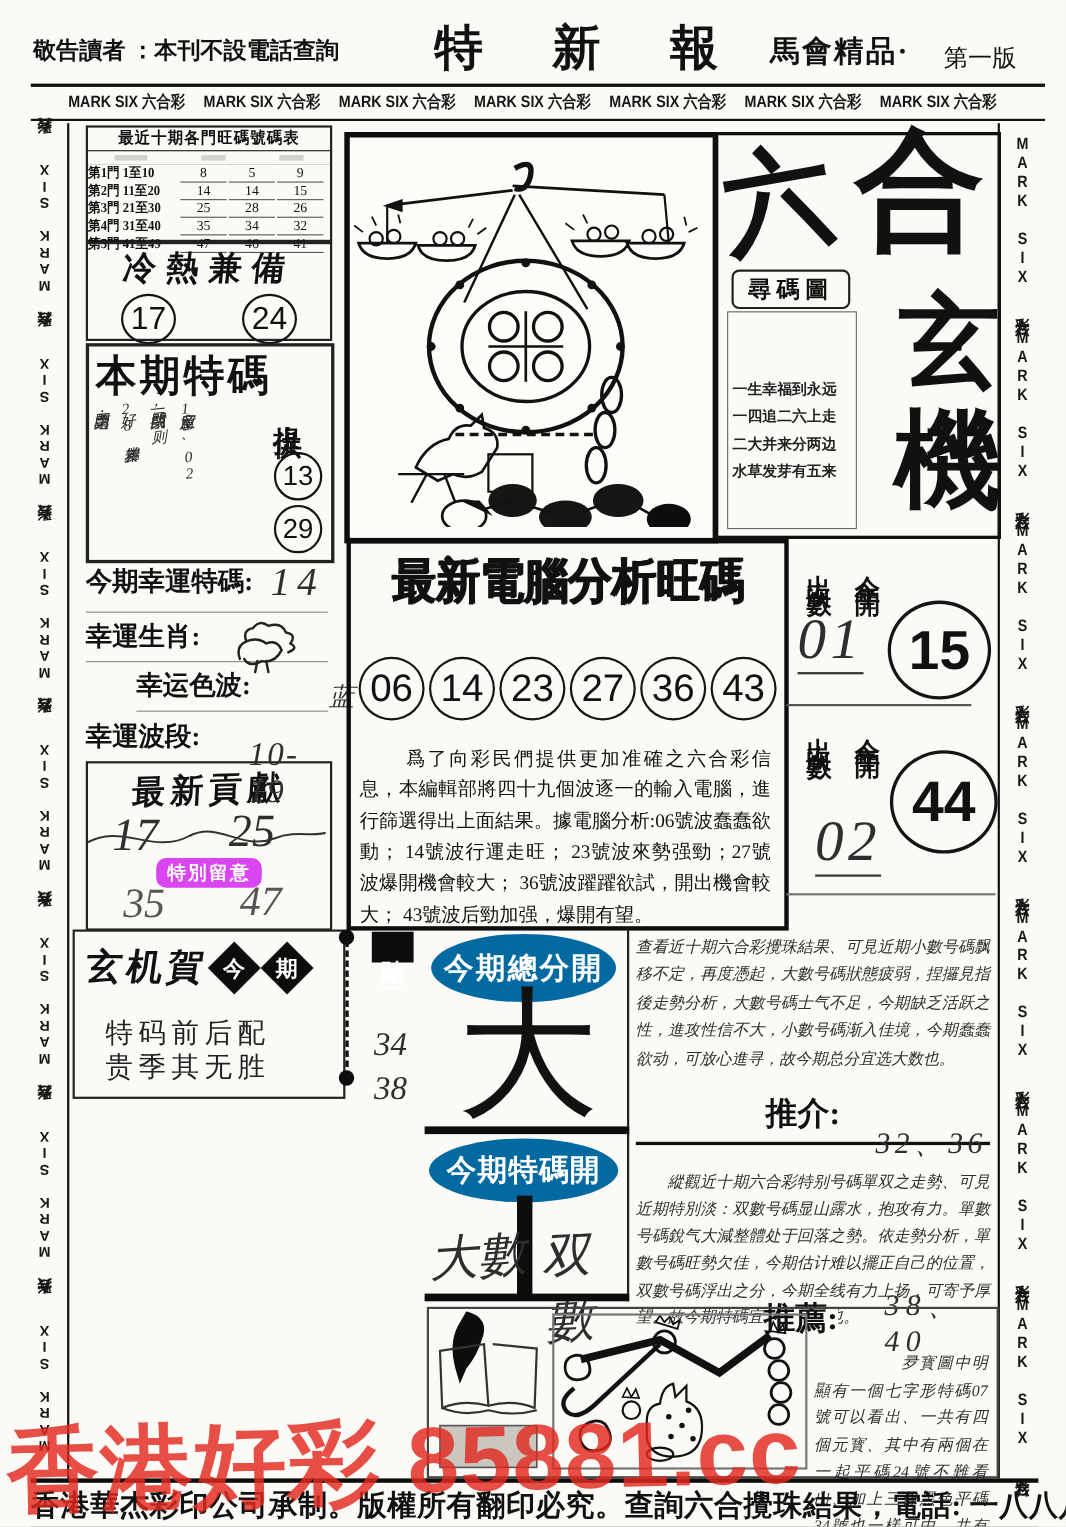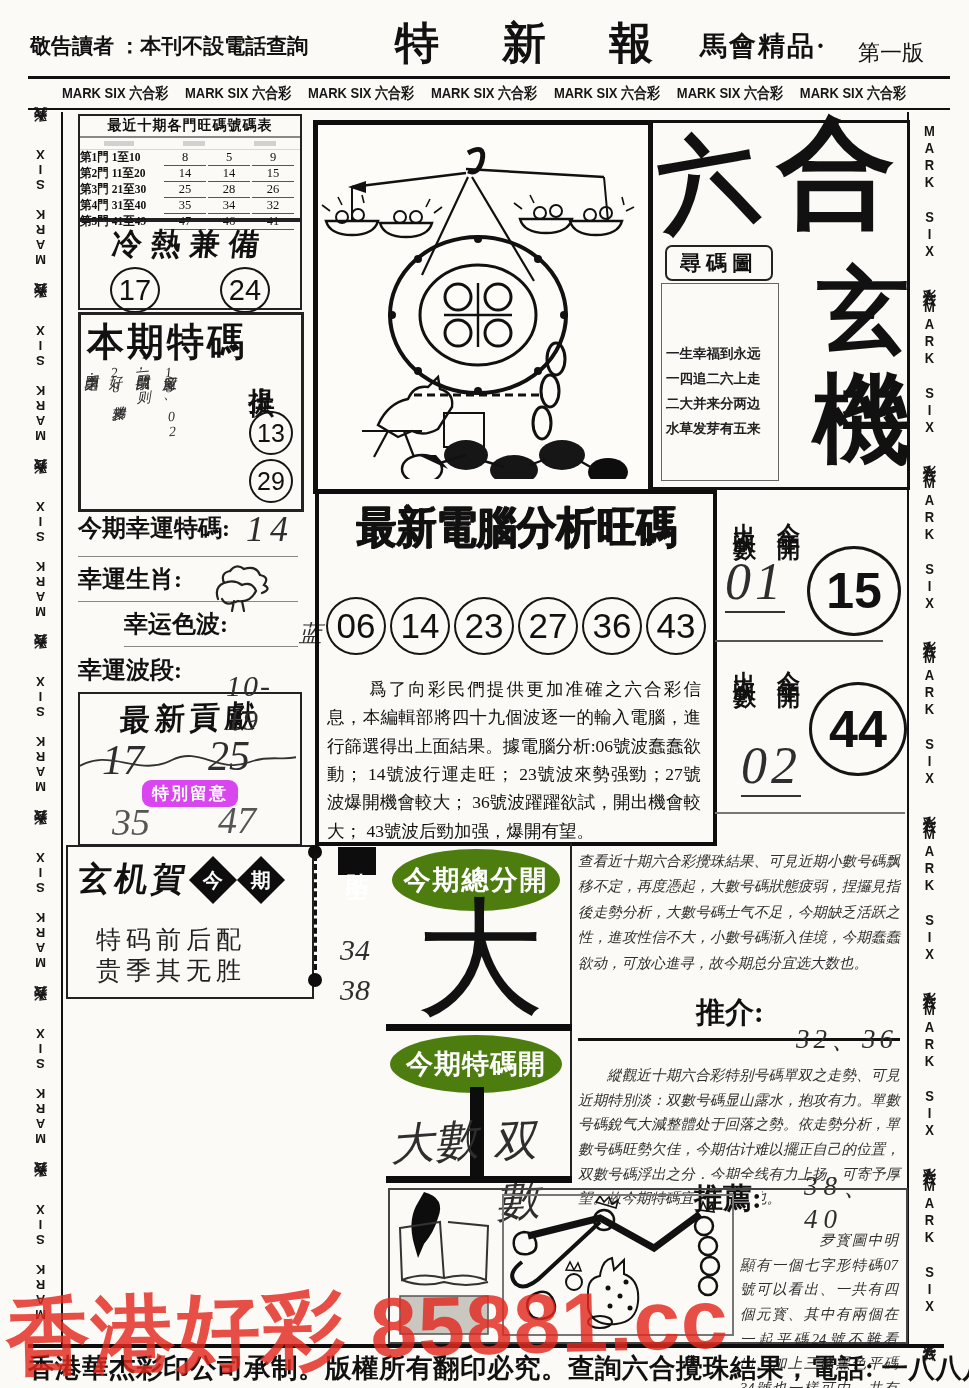--- a/index.html
+++ b/index.html
@@ -7,21 +7,21 @@
         font-family:"Liberation Serif",serif;color:#111;overflow:hidden;}
   .abs{position:absolute;}
   .b{font-weight:bold;}
   .hand{font-family:"Liberation Serif",serif;font-style:italic;color:#2e2e2e;}
   .circle{border:3px solid #151515;border-radius:50%;display:flex;align-items:center;
           justify-content:center;background:transparent;font-family:"Liberation Sans",sans-serif;}
   .vtext{writing-mode:vertical-rl;text-orientation:upright;}
   .box{position:absolute;border:2px solid #222;}
   .logo{font-family:"Liberation Sans",sans-serif;font-weight:bold;font-size:13px;
         letter-spacing:0px;white-space:nowrap;color:#161616;transform:scaleY(1.15);}
-  .ellipseBadge{background:#4d7c0f;color:#fff;border-radius:50%;display:flex;
+  .ellipseBadge{background:#0369a1;color:#fff;border-radius:50%;display:flex;
         align-items:center;justify-content:center;font-weight:bold;}
   .diamond{width:34px;height:34px;background:#0d0d0d;transform:rotate(45deg);
         display:inline-flex;align-items:center;justify-content:center;margin:0 7px;}
   .diamond>span{transform:rotate(-45deg);color:#fff;font-size:20px;font-weight:bold;}
   .tRow{display:flex;align-items:flex-end;height:16px;font-size:12.5px;}
   .tGate{width:84px;font-weight:bold;white-space:nowrap;transform:scaleX(.92);transform-origin:left;}
   .tVal{width:42px;text-align:center;border-bottom:1px solid #555;margin-right:2px;}
   .pgraph{text-align:justify;line-height:1.62;margin-top:30px;}
   .thickbar{background:#0d0d0d;}
   .dashline{border-left:3px dashed #111;}

